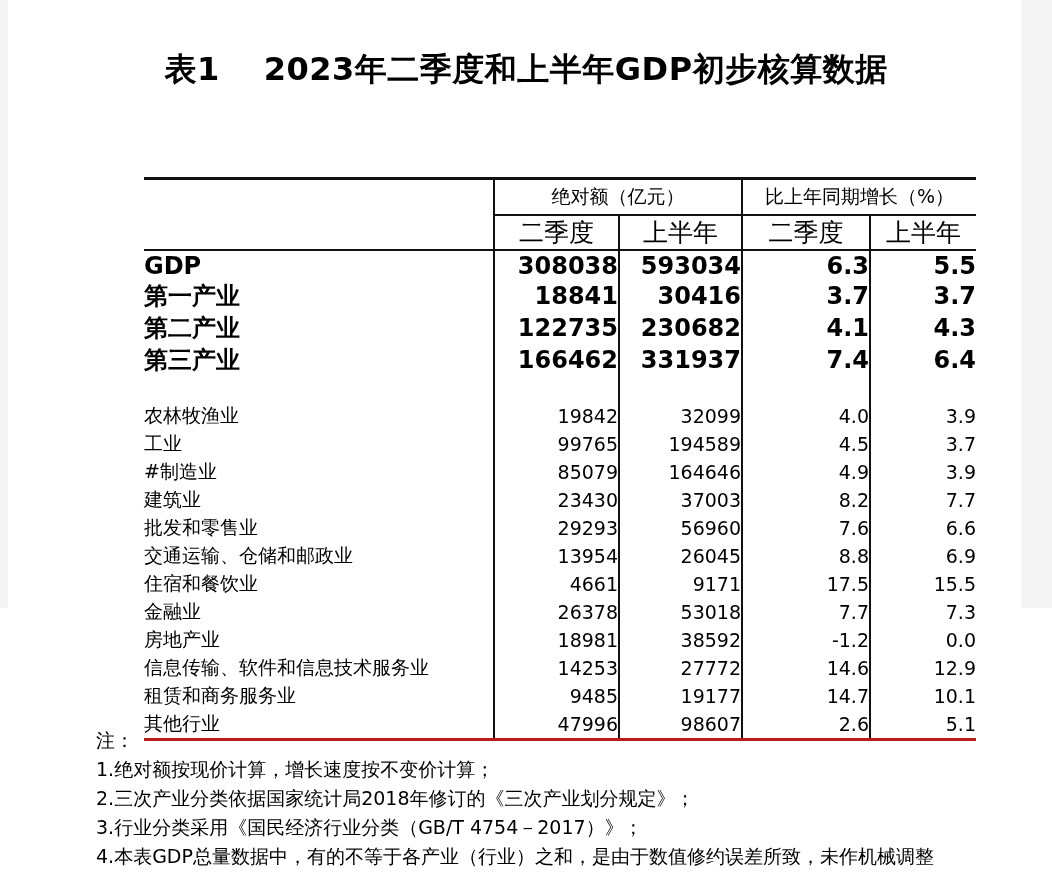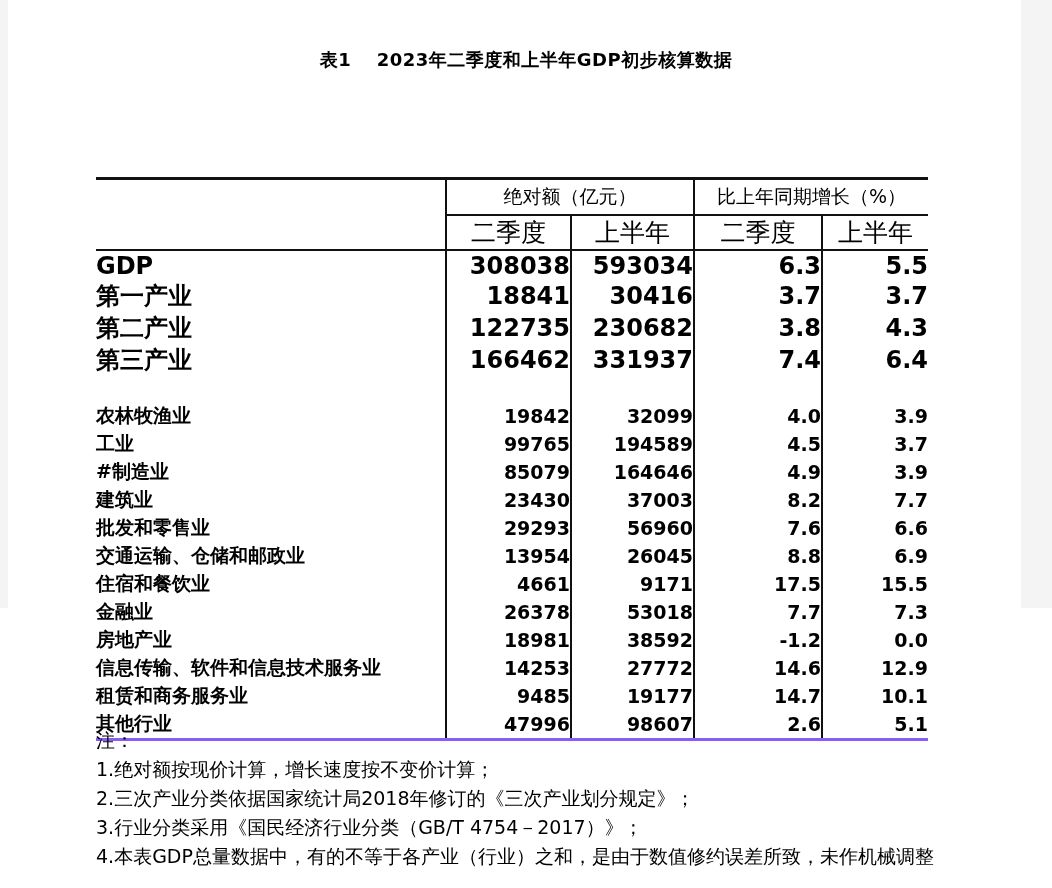--- a/index.html
+++ b/index.html
@@ -32,38 +32,39 @@
   }
 
   .doc-title {
     position: absolute;
     left: 0;
     top: 48px;
     width: 1052px;
     text-align: center;
     font-family: "DejaVu Sans", "Liberation Sans", sans-serif;
     font-weight: bold;
-    font-size: 18px;
+    font-size: 32px;
     letter-spacing: 0.5px;
     white-space: pre;
   }
 
   .table-wrap {
     position: absolute;
     left: 96px;
     top: 177px;
     width: 832px;
   }
 
   table.gdp {
     border-collapse: collapse;
     width: 832px;
     table-layout: fixed;
     font-size: 19px;
     font-family: "DejaVu Sans", "Liberation Sans", sans-serif;
+    margin-left: 48px;
   }
   table.gdp col.c-name { width: 350px; }
   table.gdp col.c-v1   { width: 125px; }
   table.gdp col.c-v2   { width: 123px; }
   table.gdp col.c-v3   { width: 128px; }
   table.gdp col.c-v4   { width: 106px; }
 
   table.gdp th, table.gdp td {
     padding: 0;
     vertical-align: middle;
@@ -98,24 +99,24 @@
     text-align: left;
     padding-left: 10px;
     white-space: nowrap;
   }
   td.num {
     text-align: right;
     padding-right: 18px;
     white-space: nowrap;
   }
   tr.major td { font-weight: bold; height: 29px; font-size: 24px; }
-  tr.detail td { font-weight: bold; height: 28px; font-size: 19px; }
+  tr.detail td { font-weight: normal; height: 28px; font-size: 19px; }
   tr.spacer td { height: 26px; }
 
-  tr.last-body > td { border-bottom: 3px solid #8b5cf6; }
+  tr.last-body > td { border-bottom: 3px solid #b91c1c; }
 
   .notes {
     position: absolute;
     left: 96px;
     top: 726px;
     width: 900px;
     font-size: 19px;
     line-height: 29px;
     font-family: "DejaVu Sans", "Liberation Sans", sans-serif;
     color: #000;
@@ -167,21 +168,21 @@
             <td class="name">第一产业</td>
             <td class="num vl">18841</td>
             <td class="num vl">30416</td>
             <td class="num vl">3.7</td>
             <td class="num vl">3.7</td>
           </tr>
           <tr class="major">
             <td class="name">第二产业</td>
             <td class="num vl">122735</td>
             <td class="num vl">230682</td>
-            <td class="num vl">3.8</td>
+            <td class="num vl">4.1</td>
             <td class="num vl">4.3</td>
           </tr>
           <tr class="major">
             <td class="name">第三产业</td>
             <td class="num vl">166462</td>
             <td class="num vl">331937</td>
             <td class="num vl">7.4</td>
             <td class="num vl">6.4</td>
           </tr>
           <tr class="spacer">

